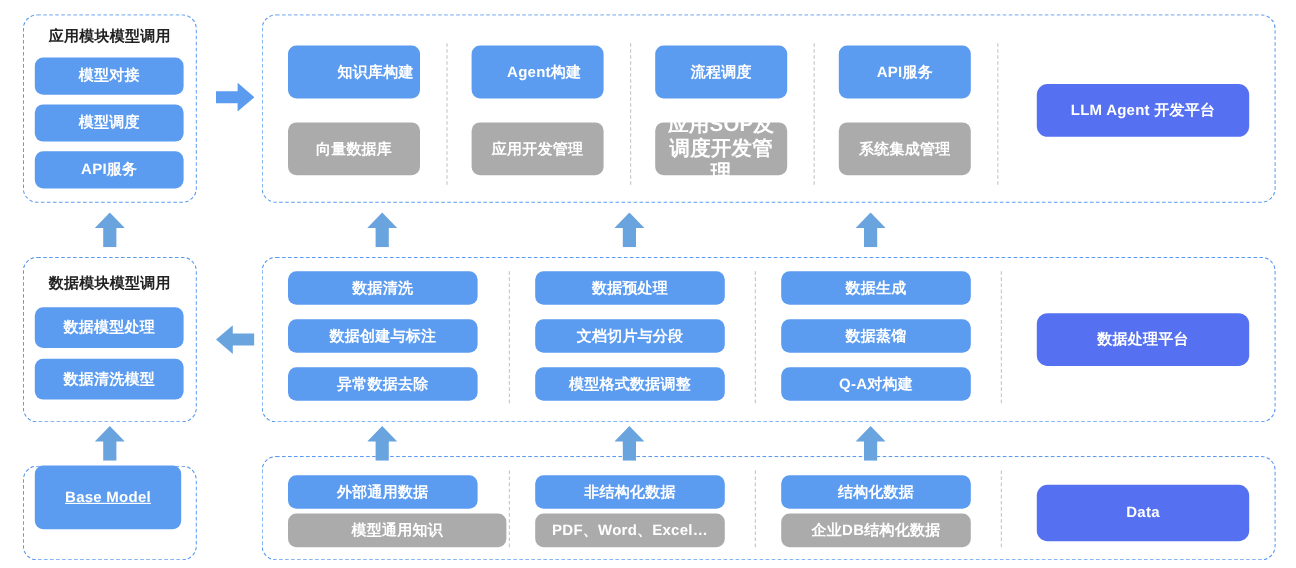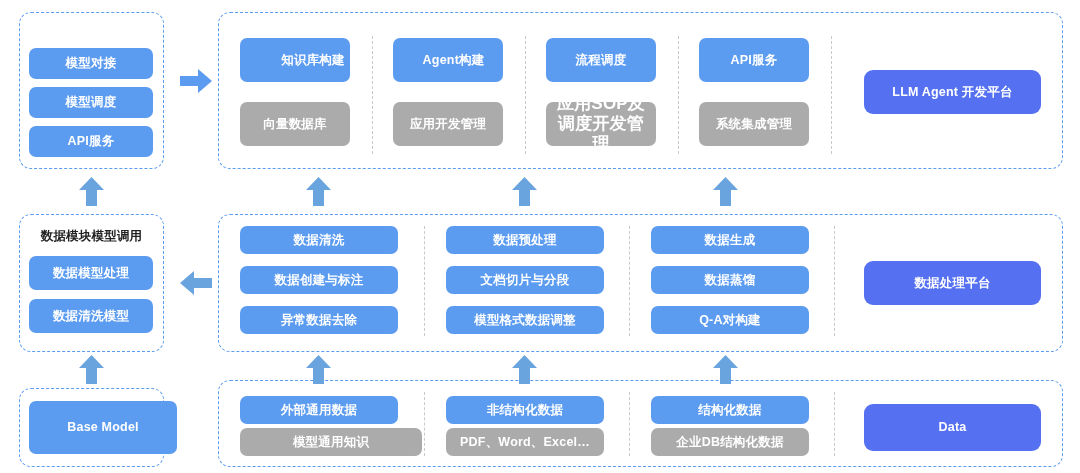--- a/index.html
+++ b/index.html
@@ -74,20 +74,21 @@
 </style>
 </head>
 <body>
 
 <div id="canvas">
 
   <div class="panel" style="left:19px; top:12px; width:145px; height:157px;"></div>
 
   <div class="panel" style="left:218px; top:12px; width:845px; height:157px;"></div>
 
+  <div class="panel-title" style="left:19px; top:22px; width:145px;">应用模块模型调用</div>
 
   <div class="chip blue" style="left:29px; top:48px; width:124px; height:31px;">模型对接</div>
   <div class="chip blue" style="left:29px; top:87px; width:124px; height:31px;">模型调度</div>
   <div class="chip blue" style="left:29px; top:126px; width:124px; height:31px;">API服务</div>
 
   <div class="vdiv" style="left:372px; top:36px; height:118px;"></div>
   <div class="vdiv" style="left:525px; top:36px; height:118px;"></div>
   <div class="vdiv" style="left:678px; top:36px; height:118px;"></div>
   <div class="vdiv" style="left:831px; top:36px; height:118px;"></div>
 
@@ -127,21 +128,21 @@
   <div class="chip blue" style="left:651px; top:226px; width:158px; height:28px;">数据生成</div>
   <div class="chip blue" style="left:651px; top:266px; width:158px; height:28px;">数据蒸馏</div>
   <div class="chip blue" style="left:651px; top:306px; width:158px; height:28px;">Q-A对构建</div>
 
   <div class="chip indigo" style="left:864px; top:261px; width:177px; height:44px;">数据处理平台</div>
 
   <div class="panel" style="left:19px; top:388px; width:145px; height:79px;"></div>
 
   <div class="panel" style="left:218px; top:380px; width:845px; height:87px;"></div>
 
-  <div class="chip blue" style="left:29px; top:401px; width:148px; height:53px;">Base Model</div>
+  <div class="chip blue" style="left:29px; top:388px; width:122px; height:53px;text-decoration:underline;">Base Model</div>
 
   <div class="vdiv" style="left:424px; top:392px; height:64px;"></div>
   <div class="vdiv" style="left:629px; top:392px; height:64px;"></div>
   <div class="vdiv" style="left:834px; top:392px; height:64px;"></div>
 
   <div class="chip blue" style="left:240px; top:396px; width:158px; height:28px;">外部通用数据</div>
   <div class="chip blue" style="left:446px; top:396px; width:158px; height:28px;">非结构化数据</div>
   <div class="chip blue" style="left:651px; top:396px; width:158px; height:28px;">结构化数据</div>
 
   <div class="chip grey" style="left:240px; top:428px; width:182px; height:28px;">模型通用知识</div>

